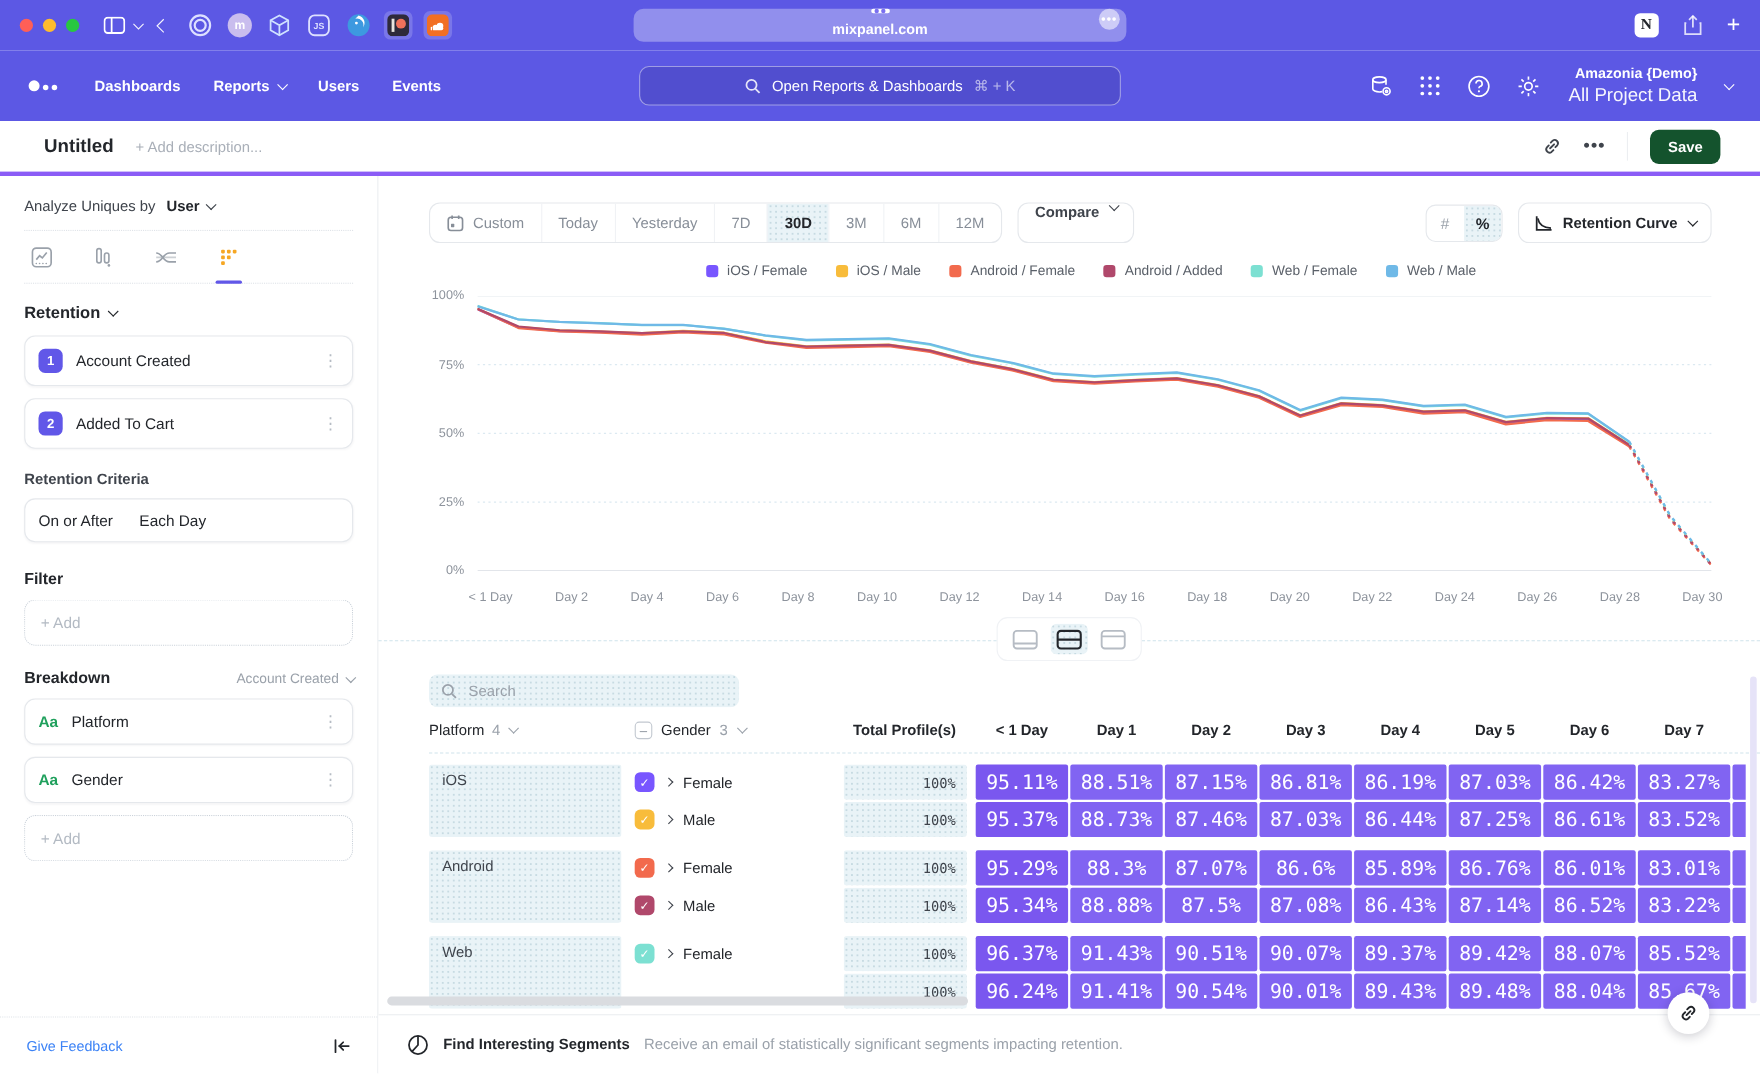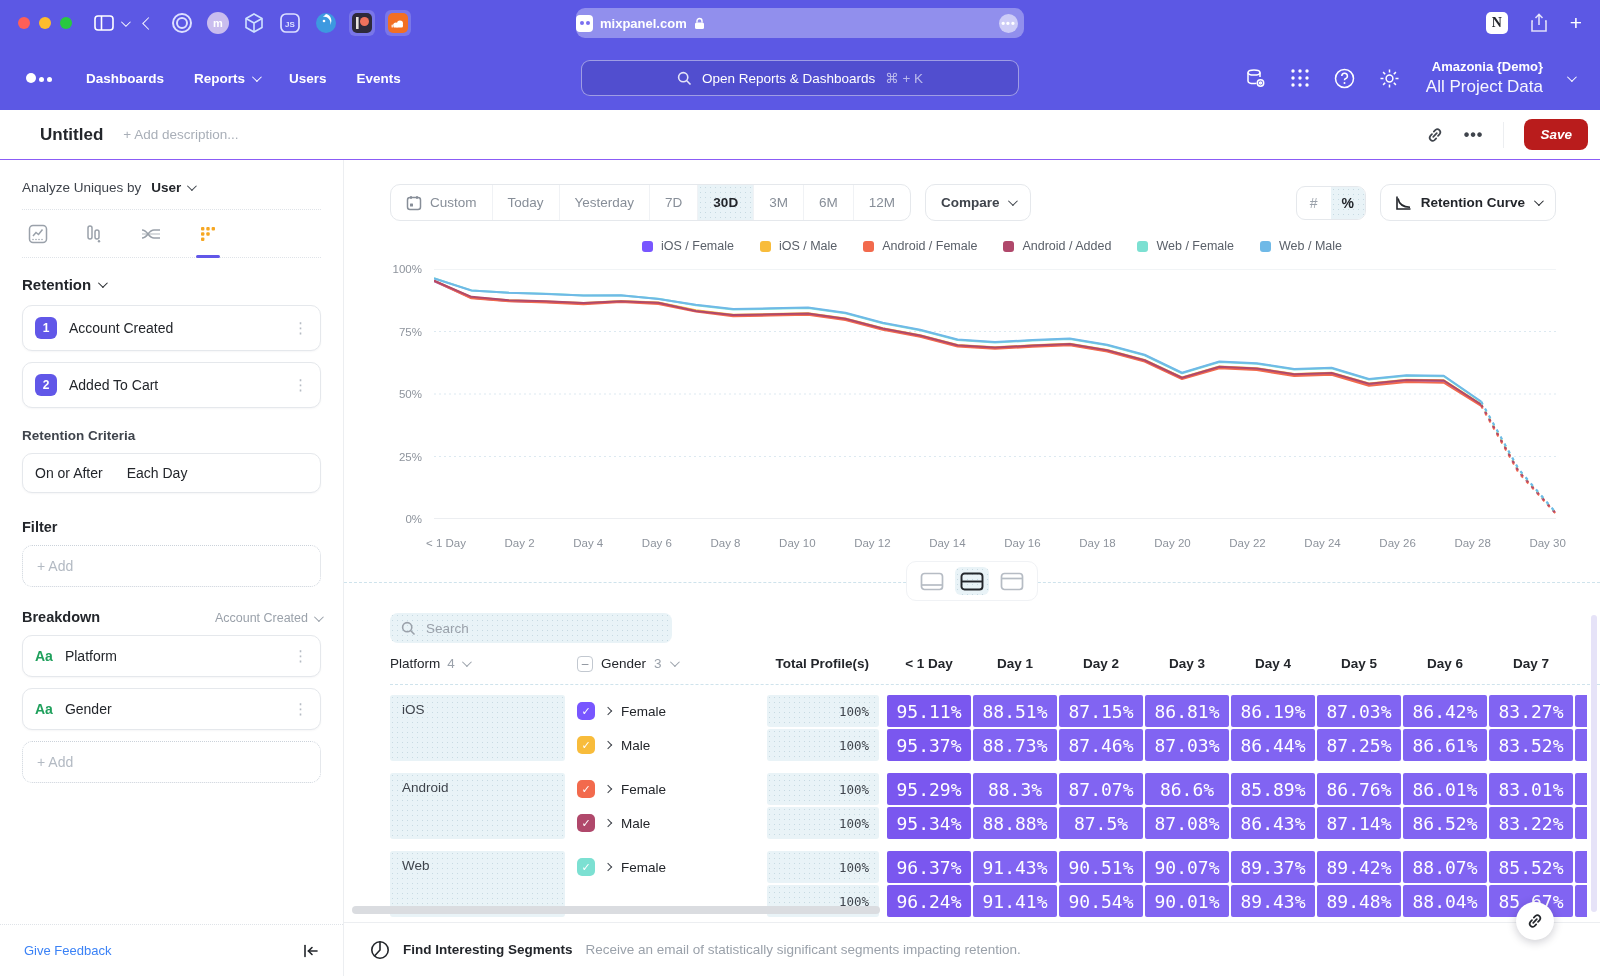--- a/index.html
+++ b/index.html
@@ -9,47 +9,47 @@
 
   
   .chrome { height:46px; background:#5C58E4; display:flex; align-items:center; padding:0 18px; position:relative; flex:none; }
   .traffic { display:flex; gap:9px; margin-right:22px; }
   .dot { width:12px; height:12px; border-radius:50%; }
   .chrome-ic { color:rgba(255,255,255,.95); display:flex; align-items:center; margin-right:16px; }
   .chev { width:7px; height:7px; border-right:1.6px solid currentColor; border-bottom:1.6px solid currentColor; display:inline-block; transform:rotate(45deg) translateY(-2px); }
   .chev-left { transform:rotate(135deg); }
   .ext { width:26px; height:26px; border-radius:6px; display:grid; place-items:center; margin-right:10px; }
   .ext.pill { background:rgba(255,255,255,.18); }
-  .urlbar { position:absolute; left:50%; transform:translateX(-50%); width:448px; height:30px; background:rgba(255,255,255,.33); border-radius:9px; display:flex; align-items:center; justify-content:flex-start; gap:7px; color:#fff; font-size:13px; font-weight:600; }
+  .urlbar { position:absolute; left:50%; transform:translateX(-50%); width:448px; height:30px; background:rgba(255,255,255,.33); border-radius:9px; display:flex; align-items:center; justify-content:space-between; gap:7px; color:#fff; font-size:13px; font-weight:600;flex-direction:column; }
   .favicon { width:17px; height:17px; background:#fff; border-radius:4px; display:flex; align-items:center; justify-content:center; gap:2px; }
   .favicon i { width:4px; height:4px; border-radius:50%; background:#7A6FF0; }
   .url-more { position:absolute; right:6px; width:19px; height:19px; border-radius:50%; background:rgba(255,255,255,.55); color:#fff; display:grid; place-items:center; font-size:11px; letter-spacing:1px; }
   .chrome-right { margin-left:auto; display:flex; align-items:center; gap:22px; color:#fff; }
   .notion { width:22px; height:22px; background:#fff; border-radius:5px; color:#23262B; font-weight:700; font-size:14px; display:grid; place-items:center; font-family:"Liberation Serif",serif; }
 
   
   .nav { height:64px; background:#5C58E4; display:flex; align-items:center; padding:0 26px; position:relative; color:#fff; flex:none; }
   .mxlogo { display:flex; align-items:flex-end; gap:3px; margin-right:34px; }
   .mxlogo .b { width:10px; height:10px; border-radius:50%; background:#fff; }
   .mxlogo .s { width:5px; height:5px; border-radius:50%; background:#fff; margin-bottom:1px; }
   .nav-item { font-size:13.5px; font-weight:600; margin-right:30px; display:flex; align-items:center; gap:7px; cursor:default; }
   .nav-search { position:absolute; left:50%; transform:translateX(-50%); width:438px; height:36px; border:1px solid rgba(255,255,255,.45); background:rgba(10,10,60,.12); border-radius:9px; display:flex; align-items:center; justify-content:center; gap:10px; font-size:13.5px; }
   .nav-search .sc { color:rgba(255,255,255,.6); }
   .nav-right { margin-left:auto; display:flex; align-items:center; gap:24px; }
   .proj { text-align:right; line-height:1.25; margin-left:2px; }
   .proj .p1 { font-size:13px; font-weight:700; }
   .proj .p2 { font-size:17px; font-weight:400; opacity:.95; }
 
   
-  .titlebar { height:50px; background:#fff; border-bottom:1px solid #8b5cf6; display:flex; align-items:center; padding:0 12px 0 40px; flex:none; }
+  .titlebar { height:50px; background:#fff; border-bottom:4px solid #8b5cf6; display:flex; align-items:center; padding:0 36px 0 40px; flex:none; }
   .doc-title { font-size:17px; font-weight:700; }
   .doc-desc { font-size:13.5px; color:#A9AFB8; margin-left:20px; }
   .titlebar .right { margin-left:auto; display:flex; align-items:center; gap:20px; }
   .vdiv { width:1px; height:26px; background:#ECEEF1; }
-  .save-btn { background:#b91c1c; color:#fff; font-size:13.5px; font-weight:600; border:none; border-radius:8px; padding:8px 16px; cursor:pointer;font-style:italic; }
+  .save-btn { background:#14532d; color:#fff; font-size:13.5px; font-weight:600; border:none; border-radius:8px; padding:8px 16px; cursor:pointer; }
   .ellipsis { font-size:16px; font-weight:700; color:#3F444C; letter-spacing:1px; }
 
   
   .split { flex:1; display:flex; min-height:0; }
   .sidebar { width:344px; flex:none; border-right:1px solid #ECEEF1; display:flex; flex-direction:column; }
   .sb-scroll { flex:1; padding:20px 22px 0; overflow:hidden; }
   .sb-row1 { font-size:13.5px; color:#3F444C; display:flex; align-items:center; gap:6px; padding-bottom:14px; }
   .sb-row1 b { color:#23262B; font-weight:700; margin-left:4px; }
   .sb-tabs { display:flex; gap:36px; padding:13px 6px 12px; border-top:1px dotted #DFE3E8; border-bottom:1px dotted #DFE3E8; }
   .tab { color:#9AA1AA; position:relative; height:22px; display:flex; align-items:center; }
@@ -67,21 +67,21 @@
   .sb-footer { flex:none; height:52px; border-top:1px dotted #DFE3E8; display:flex; align-items:center; justify-content:space-between; padding:0 24px; color:#3b82f6; font-size:13px; }
 
   
   .main { flex:1; min-width:0; display:flex; flex-direction:column; position:relative; }
   .controls { display:flex; align-items:center; padding:24px 44px 0 46px; flex:none; }
   .rangegrp { display:flex; align-items:stretch; border:1px solid #E5E8EC; border-radius:10px; overflow:hidden; height:37px; }
   .rangeitem { display:flex; align-items:center; gap:8px; padding:0 15px; font-size:13.5px; color:#878E98; border-left:1px solid #F0F2F5; cursor:pointer; white-space:nowrap; }
   .rangeitem:first-child { border-left:none; }
   .stipple { background-color:#E9F3F7; background-image:radial-gradient(rgba(96,146,164,.25) .8px, transparent 1px); background-size:5px 5px; }
   .rangeitem.active { color:#23262B; font-weight:700; }
-  .compare { margin-left:14px; border:1px solid #E5E8EC; border-radius:10px; height:37px; display:flex; align-items:center; gap:9px; padding:0 15px; font-size:13.5px; color:#3F444C; font-weight:600; }
+  .compare { margin-left:14px; border:1px solid #E5E8EC; border-radius:10px; height:37px; display:flex; gap:9px; padding:0 15px; font-size:13.5px; color:#3F444C; font-weight:600; }
   .numtoggle { margin-left:auto; border:1px solid #E5E8EC; border-radius:9px; overflow:hidden; display:flex; height:34px; }
   .numtoggle span { width:34px; display:grid; place-items:center; font-size:14px; color:#9AA1AA; }
   .numtoggle span.active { color:#23262B; font-weight:600; }
   .charttype { margin-left:14px; border:1px solid #E5E8EC; border-radius:10px; height:37px; display:flex; align-items:center; gap:9px; padding:0 14px; font-size:13.5px; font-weight:700; color:#23262B; }
 
   .legend { display:flex; justify-content:center; gap:26px; margin:18px 0 8px 40px; flex:none; }
   .lg-item { display:flex; align-items:center; gap:8px; font-size:12.5px; color:#5A6069; }
   .lg-sw { width:11px; height:11px; border-radius:3px; }
 
   .chart-area { position:relative; height:288px; margin:0 44px 0 46px; flex:none; }

